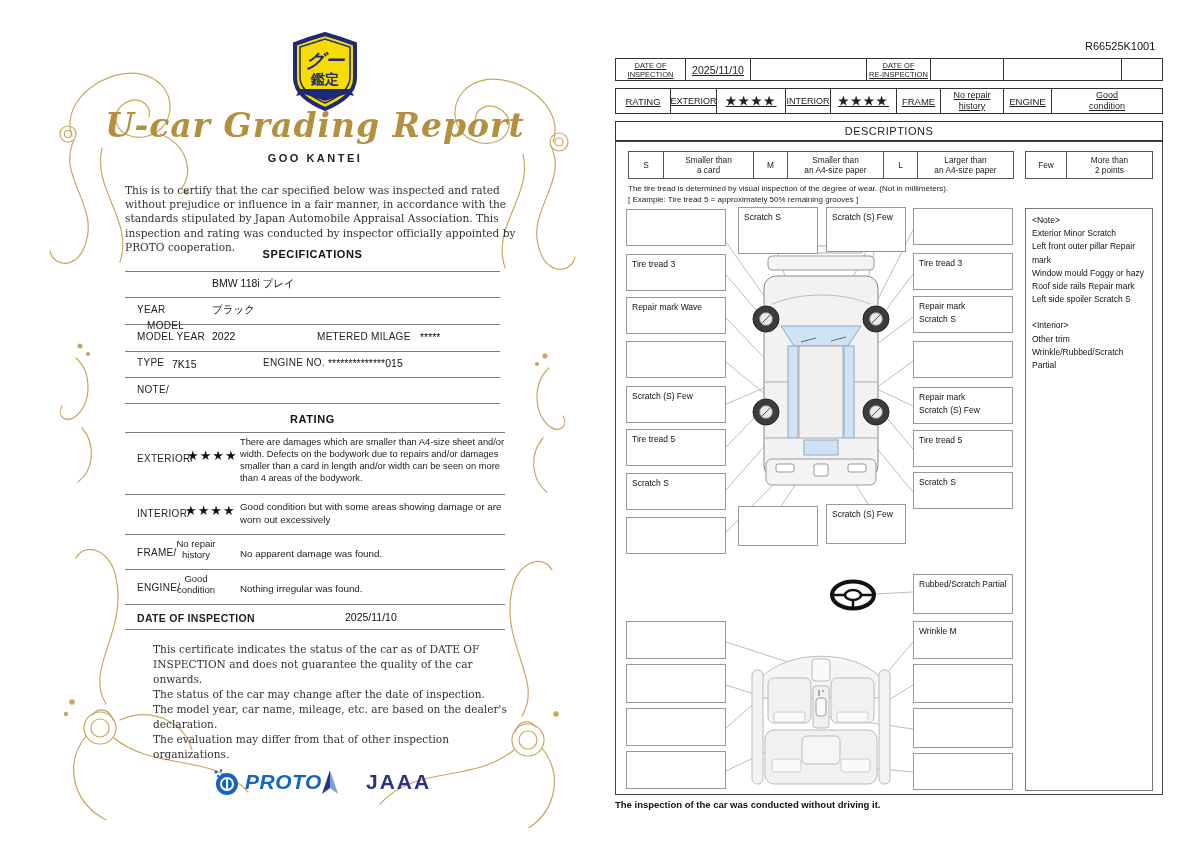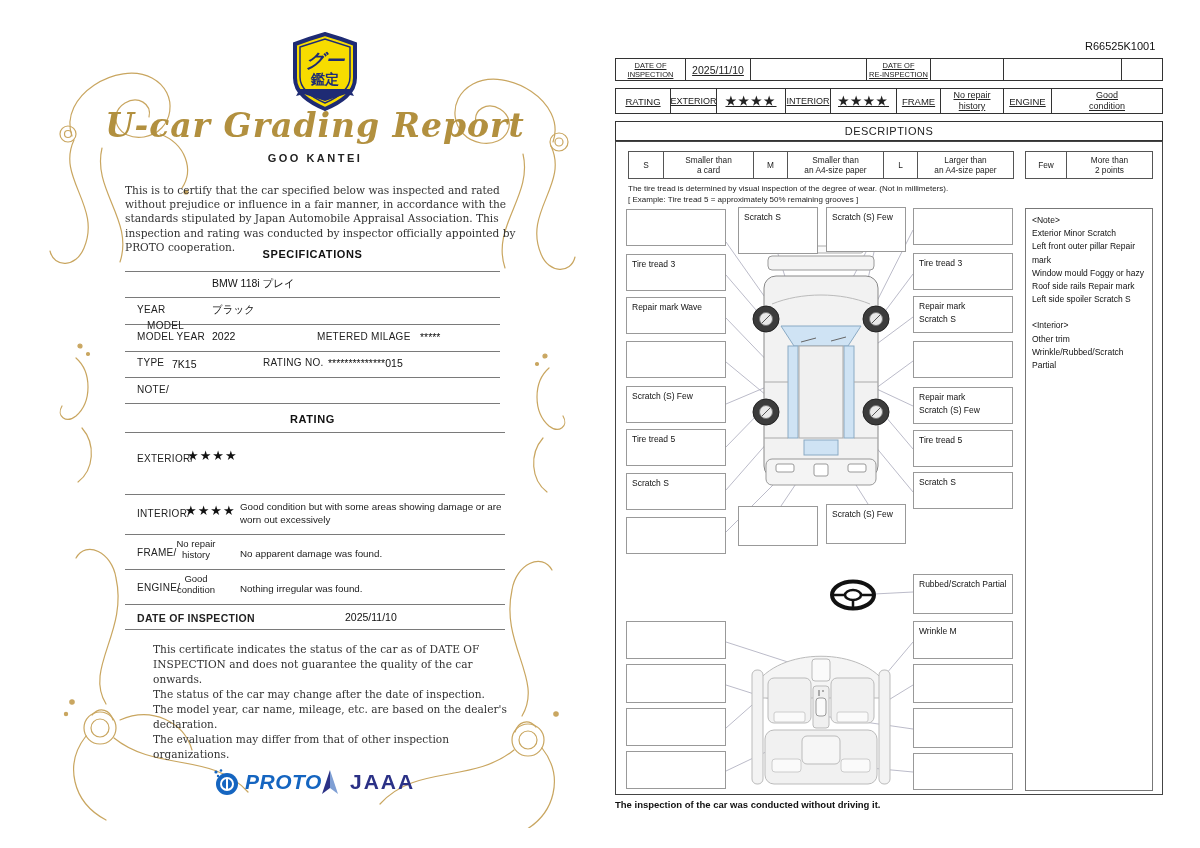--- a/index.html
+++ b/index.html
@@ -136,35 +136,36 @@
     <div class="spec-label" style="left:147px;top:290px;margin-top:30px;">MODEL</div>
     <div class="spec-value" style="left:212px;top:277px;">BMW 118i プレイ</div>
     <div class="spec-label" style="left:137px;top:304px;">YEAR</div>
     <div class="spec-value" style="left:212px;top:303px;">ブラック</div>
     <div class="spec-label" style="left:137px;top:331px;">MODEL YEAR</div>
     <div class="spec-value" style="left:212px;top:330px;">2022</div>
     <div class="spec-label" style="left:317px;top:331px;">METERED MILAGE</div>
     <div class="spec-value" style="left:420px;top:331px;">*****</div>
     <div class="spec-label" style="left:137px;top:357px;">TYPE</div>
     <div class="spec-value" style="left:172px;top:358px;">7K15</div>
-    <div class="spec-label" style="left:263px;top:357px;">RATING NO.</div>
+    <div class="spec-label" style="left:263px;top:357px;">ENGINE NO.</div>
     <div class="spec-value" style="left:328px;top:357px;">**************015</div>
     <div class="spec-label" style="left:137px;top:384px;">NOTE/</div>
 
     <div class="abs sec-head" style="left:125px;top:413px;width:375px;z-index:1;">RATING</div>
 
     <div class="hr" style="left:125px;top:432px;width:380px;"></div>
     <div class="hr" style="left:125px;top:494px;width:380px;"></div>
     <div class="hr" style="left:125px;top:534px;width:380px;"></div>
     <div class="hr" style="left:125px;top:569px;width:380px;"></div>
     <div class="hr" style="left:125px;top:604px;width:380px;"></div>
     <div class="hr" style="left:125px;top:629px;width:380px;"></div>
 
     <div class="spec-label" style="left:137px;top:453px;">EXTERIOR/</div>
     <div class="stars-l" style="left:187px;top:448px;">★★★★</div>
+    <div class="rate-desc" style="left:240px;top:436px;width:268px;">There are damages which are smaller than A4-size sheet and/or width. Defects on the bodywork due to repairs and/or damages smaller than a card in length and/or width can be seen on more than 4 areas of the bodywork.</div>
 
     <div class="spec-label" style="left:137px;top:508px;">INTERIOR/</div>
     <div class="stars-l" style="left:185px;top:503px;">★★★★</div>
     <div class="rate-desc" style="left:240px;top:501px;width:268px;font-size:9.8px;">Good condition but with some areas showing damage or are worn out excessively</div>
 
     <div class="spec-label" style="left:137px;top:547px;">FRAME/</div>
     <div class="rate-val" style="left:160px;top:539px;width:72px;">No repair
 history</div>
     <div class="rate-desc" style="left:240px;top:548px;width:268px;font-size:9.8px;">No apparent damage was found.</div>
 
@@ -186,21 +187,21 @@
     <div class="abs" style="left:212px;top:768px;display:flex;align-items:center;gap:5px;z-index:1;">
       <svg width="28" height="28" viewBox="0 0 28 28">
         <circle cx="15" cy="16" r="11" fill="#1565c0"></circle>
         <path d="M9,16 a6,6 0 1 0 12,0 a6,6 0 1 0 -12,0 M15,10 L15,22" fill="none" stroke="#fff" stroke-width="2"></path>
         <circle cx="4" cy="4" r="1.6" fill="#1565c0"></circle>
           <circle cx="9" cy="2.5" r="1.3" fill="#1565c0"></circle>
         <circle cx="6" cy="8" r="1.2" fill="#1565c0"></circle>
       </svg>
       <span class="logo-text-proto">PROTO</span>
     </div>
-    <div class="abs" style="left:318px;top:768px;display:flex;align-items:center;gap:8px;z-index:1;">
+    <div class="abs" style="left:318px;top:768px;display:flex;align-items:center;gap:24px;z-index:1;">
       <svg width="24" height="28" viewBox="0 0 24 28">
         <polygon points="12,2 20,26 12,20" fill="#7f9fd4"></polygon>
         <polygon points="12,2 4,26 12,20" fill="#2b3186"></polygon>
       </svg>
       <span class="logo-text-jaaa">JAAA</span>
     </div>
   </div>
 
   <div class="abs" style="left:600px;top:0;width:600px;height:848px;">
 

